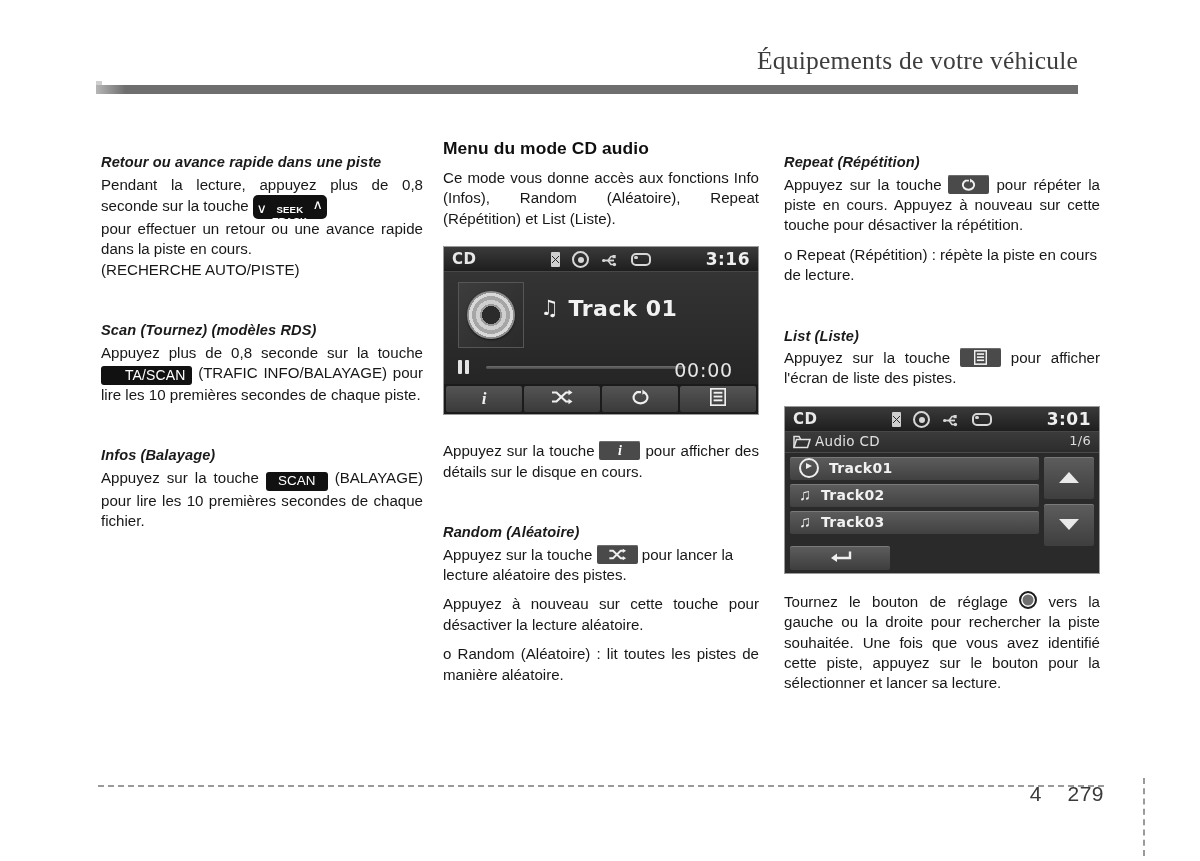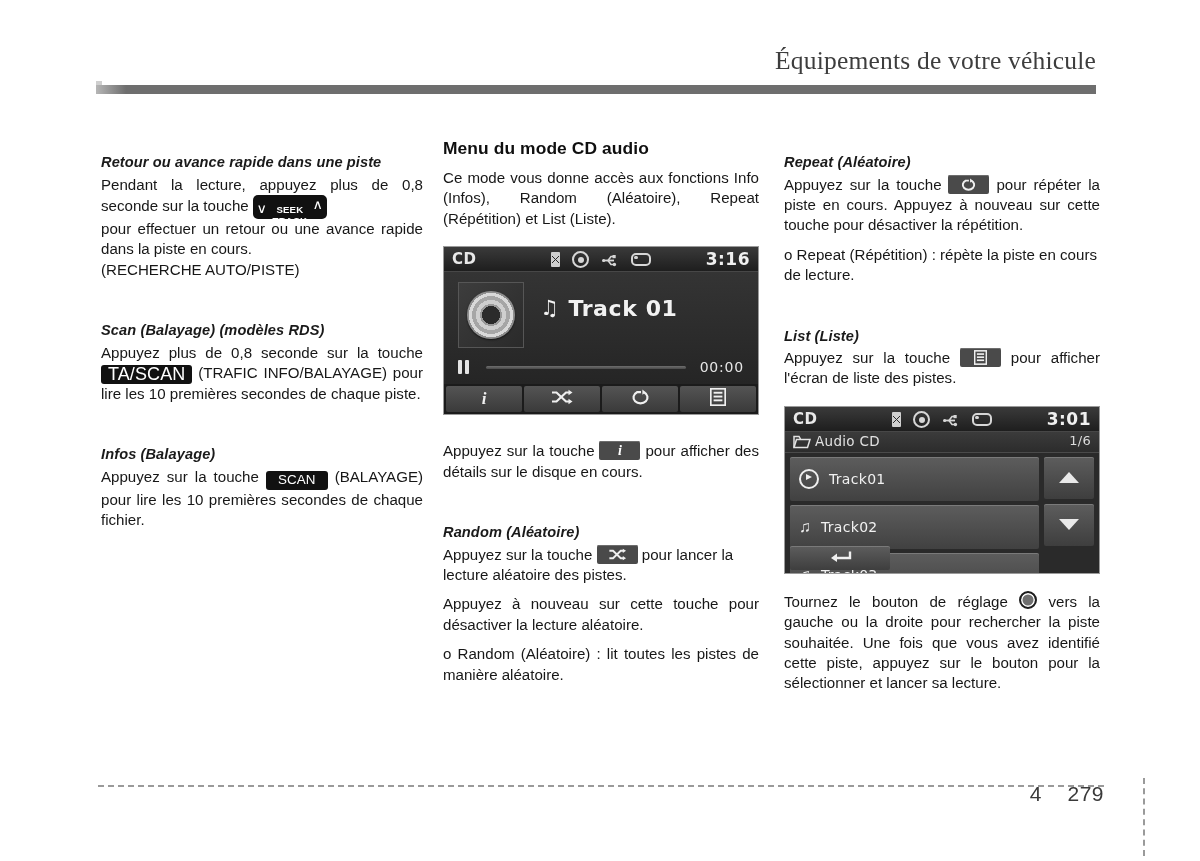--- a/index.html
+++ b/index.html
@@ -4,21 +4,21 @@
 <style>
   html,body{margin:0;padding:0;}
   body{
     width:1200px;height:861px;background:#ffffff;
     font-family:"Liberation Sans",sans-serif;
     color:#161616;position:relative;overflow:hidden;
   }
   .page{position:absolute;inset:0;}
 
   
-  .hdr{position:absolute;left:0;right:0;top:46px;height:56px;}
+  .hdr{position:absolute;left:0;right:18px;top:46px;height:56px;}
   .hdr-title{
     position:absolute;right:104px;top:0;
     font-family:"Liberation Serif",serif;
     font-size:25.5px;color:#3d3d3d;letter-spacing:.2px;white-space:nowrap;
   }
   .hdr-rule{
     position:absolute;left:96px;right:104px;top:39px;height:9px;
     background:linear-gradient(to right,#b6b6b6 0%,#6e6e6e 3%,#6e6e6e 100%);
   }
   .hdr-rule:after{
@@ -44,21 +44,21 @@
     text-align:justify;text-justify:inter-word;
   }
   p.body.noj{text-align:left;}
   .gap-s{height:9px;}
   .gap-m{height:17px;}
   .gap-l{height:26px;}
 
   
   .pill{
     display:inline-block;background:#111;color:#fff;border-radius:3px;
-    font-size:18px;line-height:14px;padding:2px 7px 3px 7px;
+    font-size:14px;line-height:14px;padding:2px 7px 3px 24px;
     vertical-align:-2px;font-weight:500;letter-spacing:.1px;white-space:nowrap;
   }
   .pill.scan{padding:2px 12px 3px 12px;font-size:13.4px;}
   .seekkey{
     display:inline-block;background:#111;color:#fff;border-radius:5px;
     padding:1px 5px 2px 5px;vertical-align:-8px;white-space:nowrap;
     position:relative;height:24px;box-sizing:border-box;width:74px;
   }
   .seekkey .lbl{
     position:absolute;left:0;right:0;top:1px;text-align:center;
@@ -162,21 +162,21 @@
   .pausebtn i{
     position:absolute;top:0;width:4px;height:14px;background:#e4e4e4;border-radius:1px;
   }
   .pausebtn i:first-child{left:0;}
   .pausebtn i:last-child{left:7px;}
   .progbar{
     position:absolute;left:30px;right:62px;top:8px;height:3px;
     background:linear-gradient(to bottom,#6e6e6e,#4a4a4a);border-radius:2px;
   }
   .elapsed{
-    position:absolute;right:4px;top:1px;color:#e6e6e6;font-size:14px;letter-spacing:.8px;
+    position:absolute;right:15px;top:1px;color:#e6e6e6;font-size:19px;letter-spacing:.8px;
     font-family:"DejaVu Sans",sans-serif;
   }
   .dev-toolbar{
     position:relative;height:30px;display:flex;
     background:#1b1b1b;padding:2px 2px;box-sizing:border-box;gap:2px;
   }
   .tbtn{
     flex:1;background:linear-gradient(to bottom,#545454,#3a3a3a);
     border-radius:2px;display:flex;align-items:center;justify-content:center;
     color:#f0f0f0;
@@ -193,24 +193,25 @@
     position:absolute;left:30px;top:1px;color:#e2e2e2;font-size:13.5px;
     font-family:"DejaVu Sans",sans-serif;letter-spacing:.3px;
   }
   .dev-path .cnt{
     position:absolute;right:8px;top:1px;color:#dcdcdc;font-size:13px;
     font-family:"DejaVu Sans",sans-serif;letter-spacing:.3px;
   }
   .listwrap{position:relative;height:120px;background:#2a2a2a;padding:4px 4px 0 4px;box-sizing:border-box;}
   .listcol{position:absolute;left:5px;right:60px;top:4px;bottom:2px;}
   .lrow{
-    height:44px;margin-bottom:4px;border-radius:2px;
+    height:23px;margin-bottom:4px;border-radius:2px;
     background:linear-gradient(to bottom,#5d5d5d,#414141);
     display:flex;align-items:center;padding-left:9px;gap:10px;
     box-shadow:inset 0 1px 0 rgba(255,255,255,.18);
+    font-weight:bold;
   }
   .lrow .lbl{color:#f1f1f1;font-size:14px;font-family:"DejaVu Sans",sans-serif;letter-spacing:.3px;}
   .playico{
     width:16px;height:16px;border-radius:50%;border:2px solid #efefef;position:relative;
   }
   .playico:after{
     content:"";position:absolute;left:4.5px;top:3px;border-left:6px solid #efefef;
     border-top:3.5px solid transparent;border-bottom:3.5px solid transparent;
   }
   .noteico{color:#efefef;font-size:16px;line-height:16px;}
@@ -266,21 +267,21 @@
         <span class="chev l">∨</span>
         <span class="chev r">∧</span>
         <span class="lbl"><span>SEEK</span><br><span>TRACK</span></span>
       </span>
     </p>
     <p class="body">pour effectuer un retour ou une avance rapide dans la piste en cours.</p>
     <p class="body noj">(RECHERCHE AUTO/PISTE)</p>
 
     <div class="gap-l"></div>
 
-    <h3 class="sub">Scan (Balayage) (modèles RDS)</h3>
+    <h3 class="sub">Scan (Tournez) (modèles RDS)</h3>
     <p class="body">
       <span>Appuyez plus de 0,8 seconde sur la touche</span>
       <span class="pill">TA/SCAN</span>
       <span>(TRAFIC INFO/BALAYAGE) pour lire les 10 premières secondes de chaque piste.</span>
     </p>
 
     <div class="gap-l"></div>
 
     <h3 class="sub">Infos (Balayage)</h3>
     <p class="body">
@@ -401,21 +402,21 @@
       <span>pour lancer la lecture aléatoire des pistes.</span>
     </p>
     <div class="gap-s"></div>
     <p class="body">Appuyez à nouveau sur cette touche pour désactiver la lecture aléatoire.</p>
     <div class="gap-s"></div>
     <p class="body">o Random (Aléatoire) : lit toutes les pistes de manière aléatoire.</p>
   </div>
 
   <div class="col col-right">
 
-    <h3 class="sub">Repeat (Aléatoire)</h3>
+    <h3 class="sub">Repeat (Répétition)</h3>
     <p class="body">
       <span>Appuyez sur la touche</span>
       <span class="btnkey">
         <span class="g">
           <svg width="19" height="13" viewBox="0 0 21 16">
             <path d="M14 3.2 A7 6 0 1 1 7 3.2 L11 3.2" stroke="#f0f0f0" stroke-width="2.4" fill="none"></path>
             <path d="M12.4 0.6 L15.6 3.2 L12.4 5.8 Z" fill="#f0f0f0"></path>
           </svg>
         </span>
       </span>

